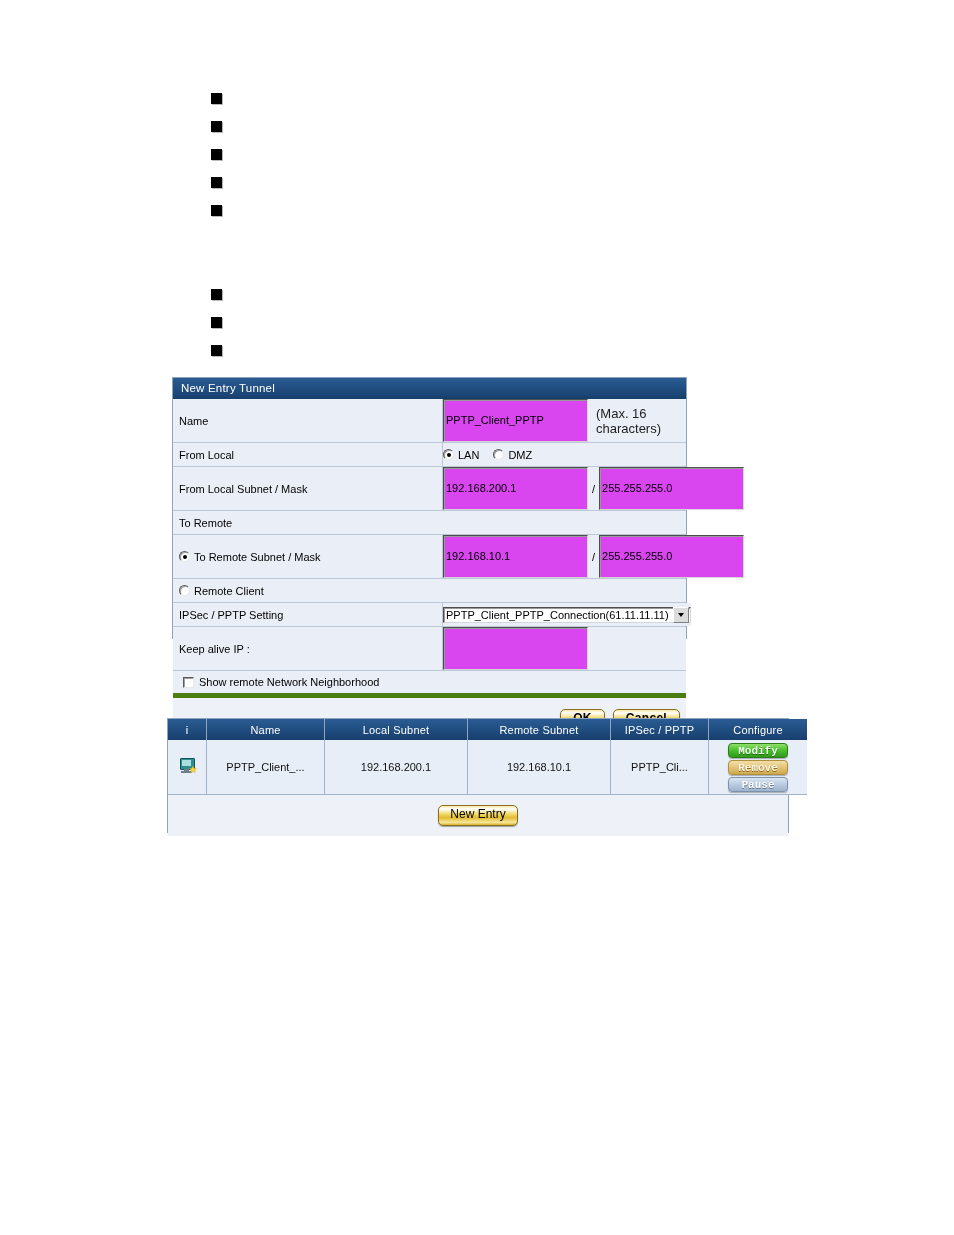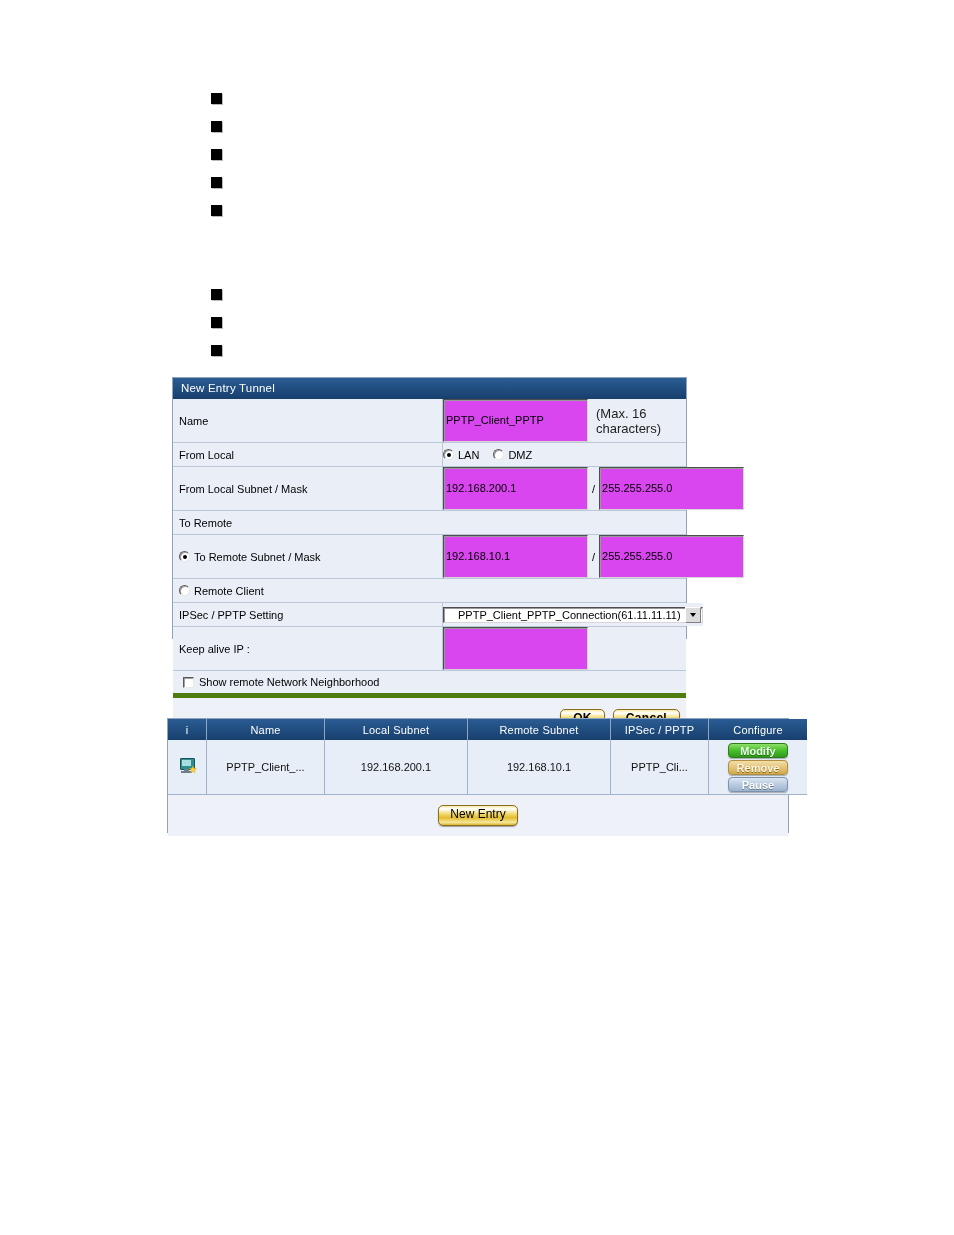--- a/index.html
+++ b/index.html
@@ -175,21 +175,21 @@
   
   .sel {
     display: inline-flex;
     align-items: center;
     background: #ffffff;
     border: 1px solid;
     border-color: #4d4d4d #d6d6d6 #d6d6d6 #4d4d4d;
     box-shadow: inset 1px 1px 0 #999999;
     height: 16px;
     font-size: 11px;
-    padding-left: 14px;
+    padding-left: 2px;
     box-sizing: border-box;
   }
   .sel-text { padding-right: 4px; white-space: nowrap; }
   .sel-arrow {
     width: 14px; height: 14px;
     background: #dcdcdc;
     border: 1px solid;
     border-color: #ffffff #808080 #808080 #ffffff;
     display: inline-flex;
     align-items: center;
@@ -314,21 +314,21 @@
   }
 
   
   .cfg-wrap {
     display: flex;
     flex-direction: column;
     align-items: center;
     gap: 2px;
   }
   .cfg-btn {
-    font-family: Liberation Sans, sans-serif;
+    font-family: Liberation Mono, monospace;
     font-weight: bold;
     font-size: 11px;
     width: 60px;
     height: 15px;
     line-height: 14px;
     border-radius: 4px;
     border: 1px solid #7d8a93;
     text-align: center;
     box-shadow: 0 1px 1px rgba(0,0,0,.28);
     cursor: pointer;

